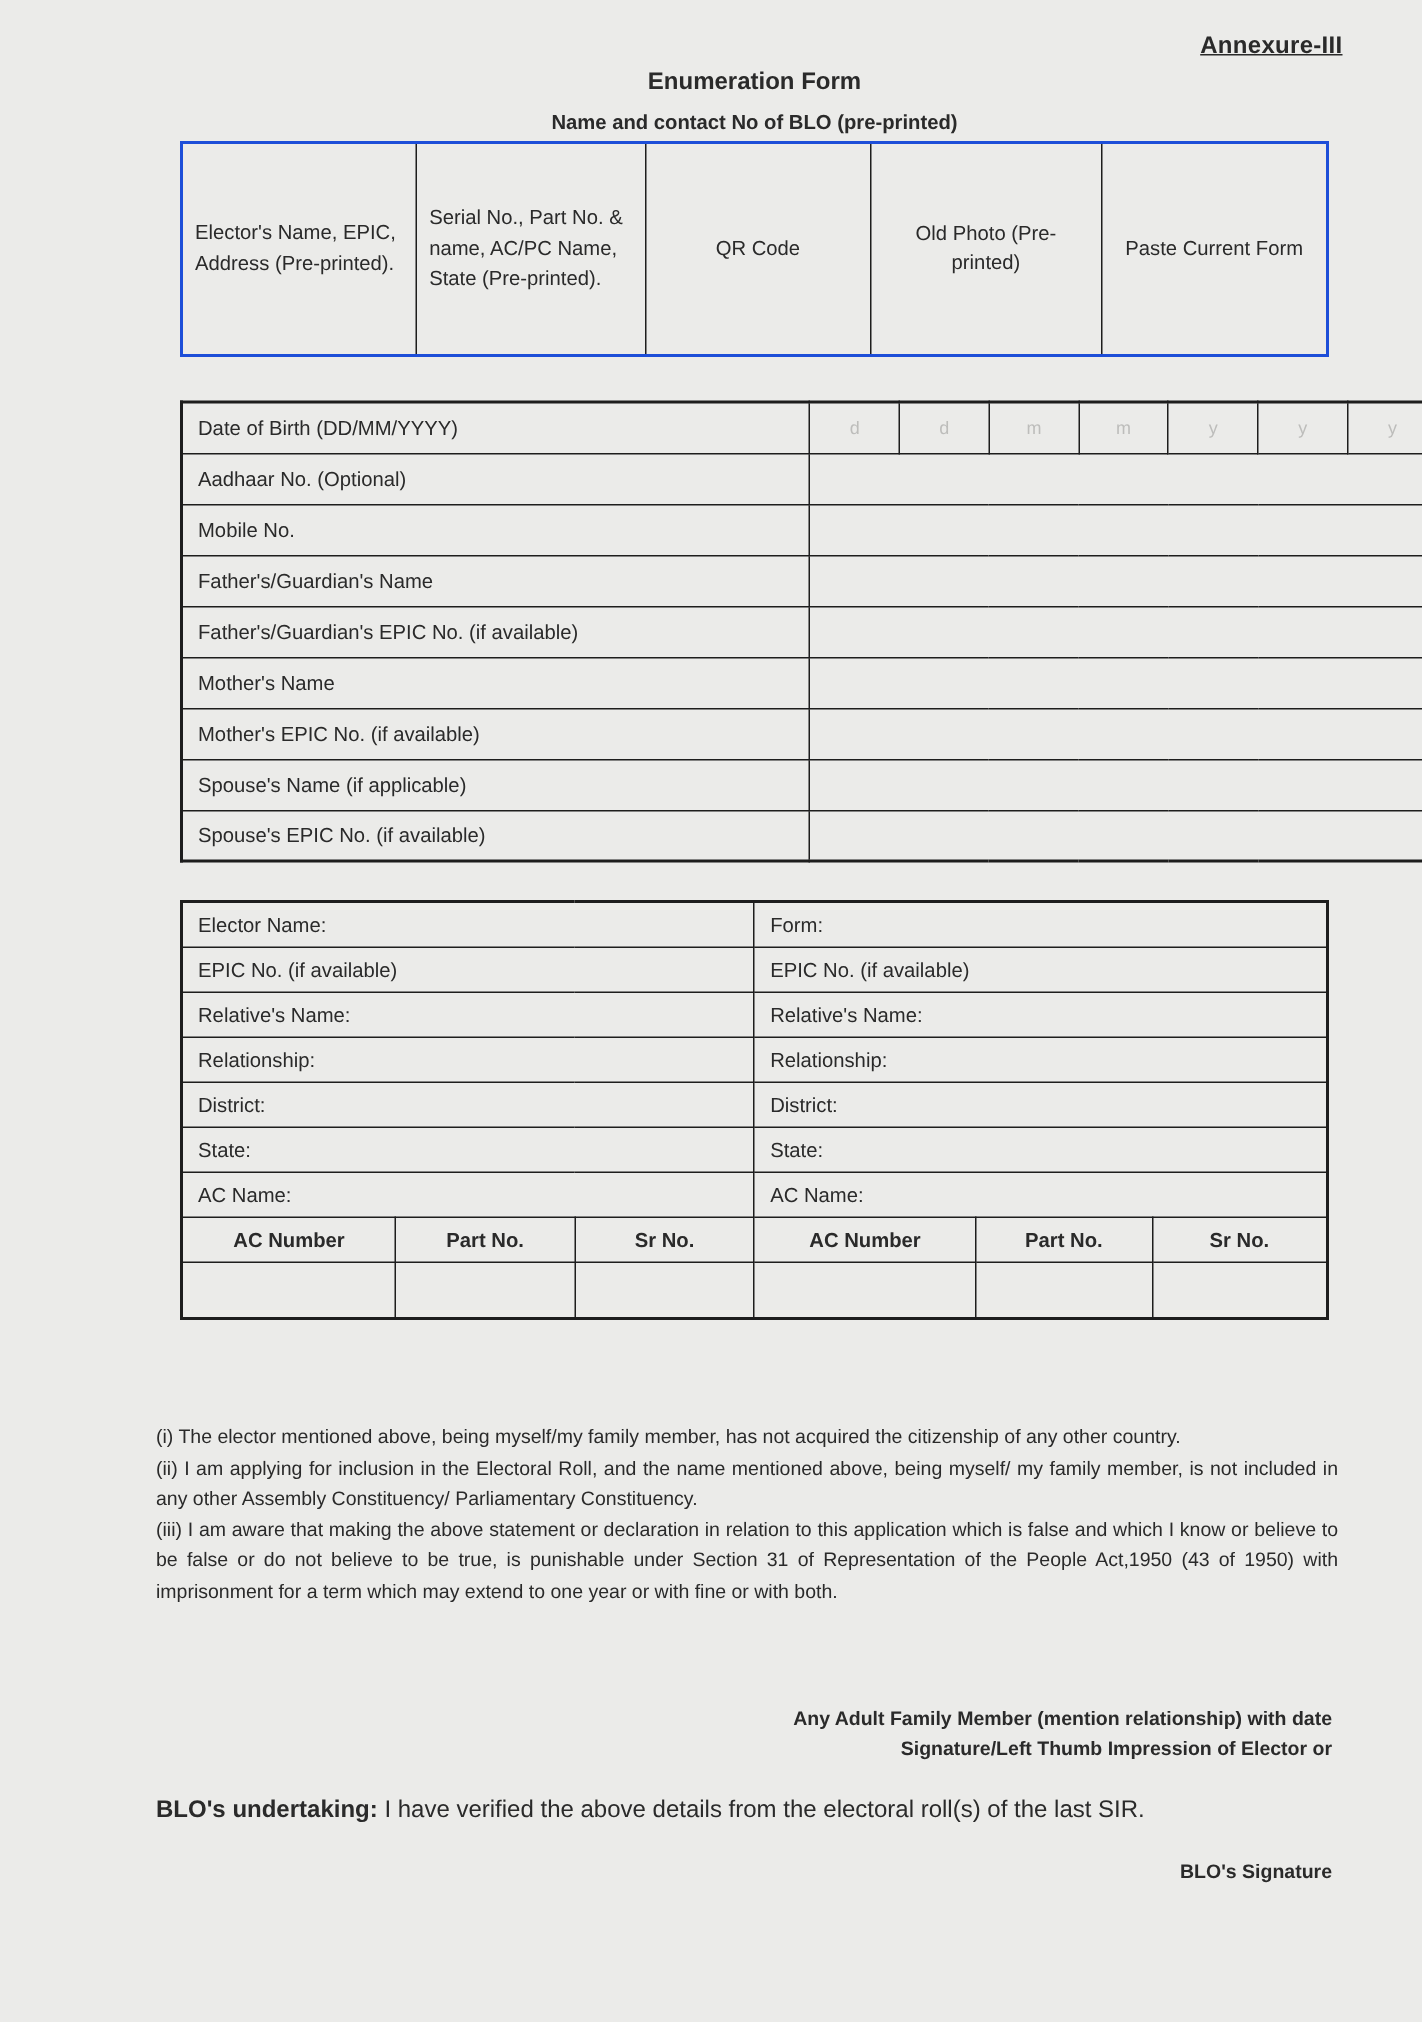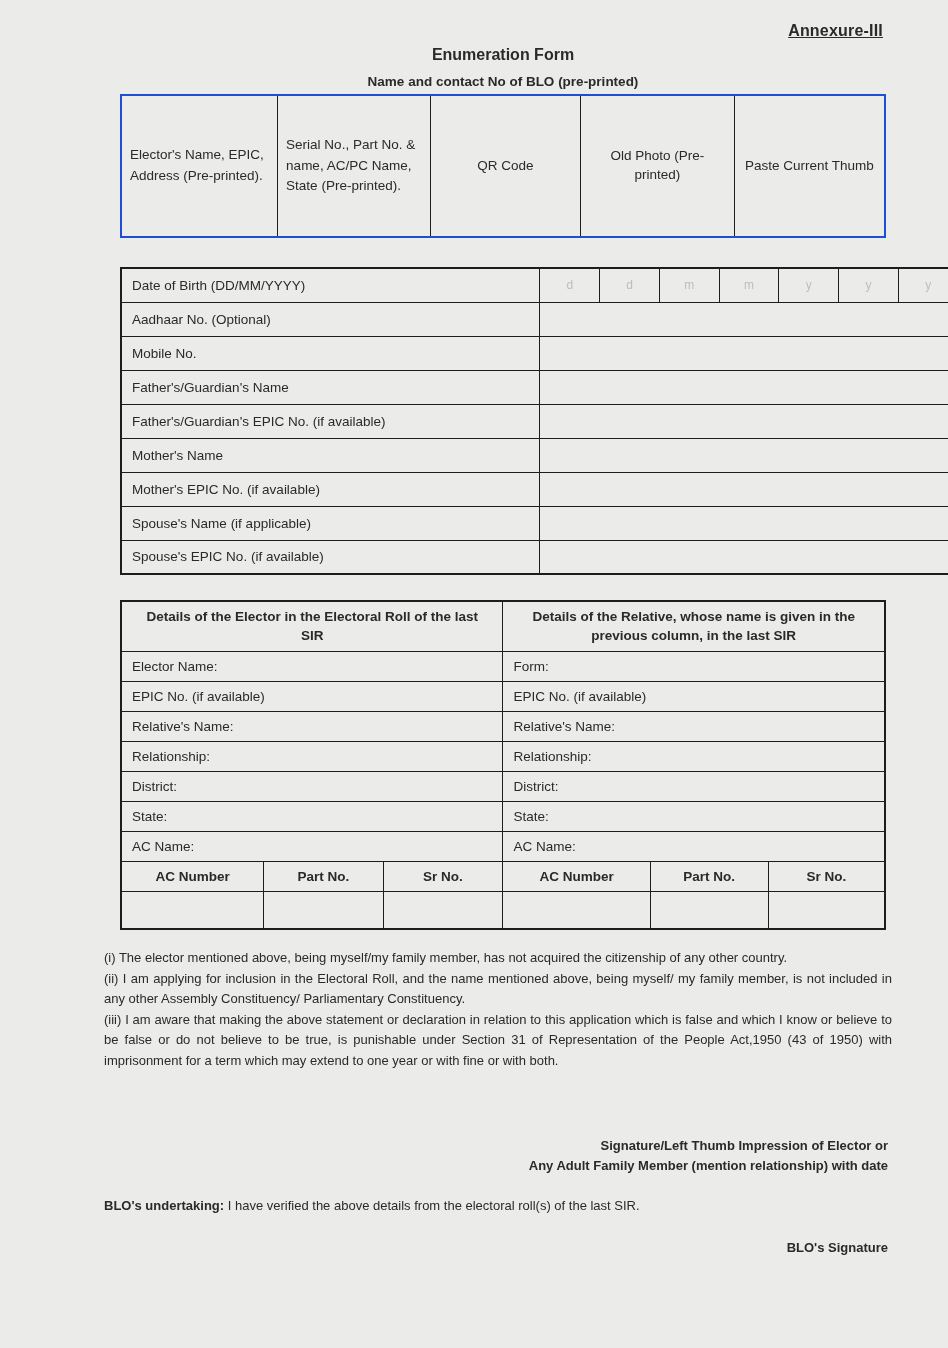--- a/index.html
+++ b/index.html
@@ -5,21 +5,21 @@
   * { margin:0; padding:0; box-sizing:border-box; }
   html,body { background:#d8d8d6; }
   body { font-family:"Liberation Sans", sans-serif; color:#2a2a2a; }
   .page {
     position:relative;
     width:948px; height:1348px;
     background:#ebebe9;
     overflow:hidden;
   }
   .annexure {
-    position:absolute; top:22px; right:65px;
+    position:absolute; top:22px; right:53px;
     font-size:16px; font-weight:bold; text-decoration:underline;
     letter-spacing:.2px;
     text-align:right;
   }
   .title {
     position:absolute; top:46px; left:120px; width:766px;
     text-align:center; font-size:16px; font-weight:bold;
   }
   .subtitle {
     position:absolute; top:74px; left:120px; width:766px;
@@ -65,21 +65,21 @@
     font-size:13px; line-height:20.5px; text-align:justify;
   }
 
   
   .sig-elector {
     position:absolute; top:1136px; left:104px; width:784px;
     text-align:right; font-size:13px; font-weight:bold; line-height:20px;
   }
   .blo-undertaking {
     position:absolute; top:1198px; left:104px; width:788px;
-    font-size:13px;
+    font-size:16px;
   }
   .blo-undertaking b { font-weight:bold; }
   .blo-signature {
     position:absolute; top:1240px; left:104px; width:784px;
     text-align:right; font-size:13px; font-weight:bold;
   }
 </style>
 </head>
 <body>
 
@@ -96,21 +96,21 @@
         <col style="width:19.6%">
         <col style="width:20.2%">
         <col style="width:19.7%">
     </colgroup>
     <tbody>
         <tr>
       <td class="cell-text">Elector's Name, EPIC, Address (Pre-printed).</td>
       <td class="cell-text">Serial No., Part No. &amp; name, AC/PC Name, State (Pre-printed).</td>
       <td class="cell-center">QR Code</td>
       <td class="cell-center">Old Photo (Pre-printed)</td>
-      <td class="cell-center">Paste Current Thumb</td>
+      <td class="cell-center">Paste Current Form</td>
     </tr>
   </tbody>
     </table>
 
   <table class="tbl-details">
     <colgroup>
       <col style="width:46.7%">
       <col style="width:6.6625%">
         <col style="width:6.6625%">
         <col style="width:6.6625%">
@@ -170,24 +170,20 @@
   <table class="tbl-sir">
     <colgroup>
       <col style="width:18.7%">
         <col style="width:15.6%">
         <col style="width:15.7%">
       <col style="width:19.3%">
         <col style="width:15.4%">
         <col style="width:15.3%">
     </colgroup>
     <tbody>
-        <tr>
-      <td class="hdr" colspan="3">Details of the Elector in the Electoral Roll of the last SIR</td>
-      <td class="hdr" colspan="3">Details of the Relative, whose name is given in the previous column, in the last SIR</td>
-    </tr>
     <tr>
       <td class="lbl" colspan="3">Elector Name:</td>
       <td class="lbl" colspan="3">Form:</td>
     </tr>
     <tr>
       <td class="lbl" colspan="3">EPIC No. (if available)</td>
       <td class="lbl" colspan="3">EPIC No. (if available)</td>
     </tr>
     <tr>
       <td class="lbl" colspan="3">Relative's Name:</td>
@@ -228,22 +224,22 @@
   </tbody>
     </table>
 
   <div class="declaration">
     <p>(i) The elector mentioned above, being myself/my family member, has not acquired the citizenship of any other country.</p>
     <p>(ii) I am applying for inclusion in the Electoral Roll, and the name mentioned above, being myself/ my family member, is not included in any other Assembly Constituency/ Parliamentary Constituency.</p>
     <p>(iii) I am aware that making the above statement or declaration in relation to this application which is false and which I know or believe to be false or do not believe to be true, is punishable under Section 31 of Representation of the People Act,1950 (43 of 1950) with imprisonment for a term which may extend to one year or with fine or with both.</p>
   </div>
 
   <div class="sig-elector">
+    <div>Any Adult Family Member (mention relationship) with date</div>
     <div>Signature/Left Thumb Impression of Elector or</div>
-    <div>Any Adult Family Member (mention relationship) with date</div>
   </div>
 
   <div class="blo-undertaking">
     <b>BLO's undertaking:</b>
     <span> </span>
     <span>I have verified the above details from the electoral roll(s) of the last SIR.</span>
   </div>
 
   <div class="blo-signature">BLO's Signature</div>
 

